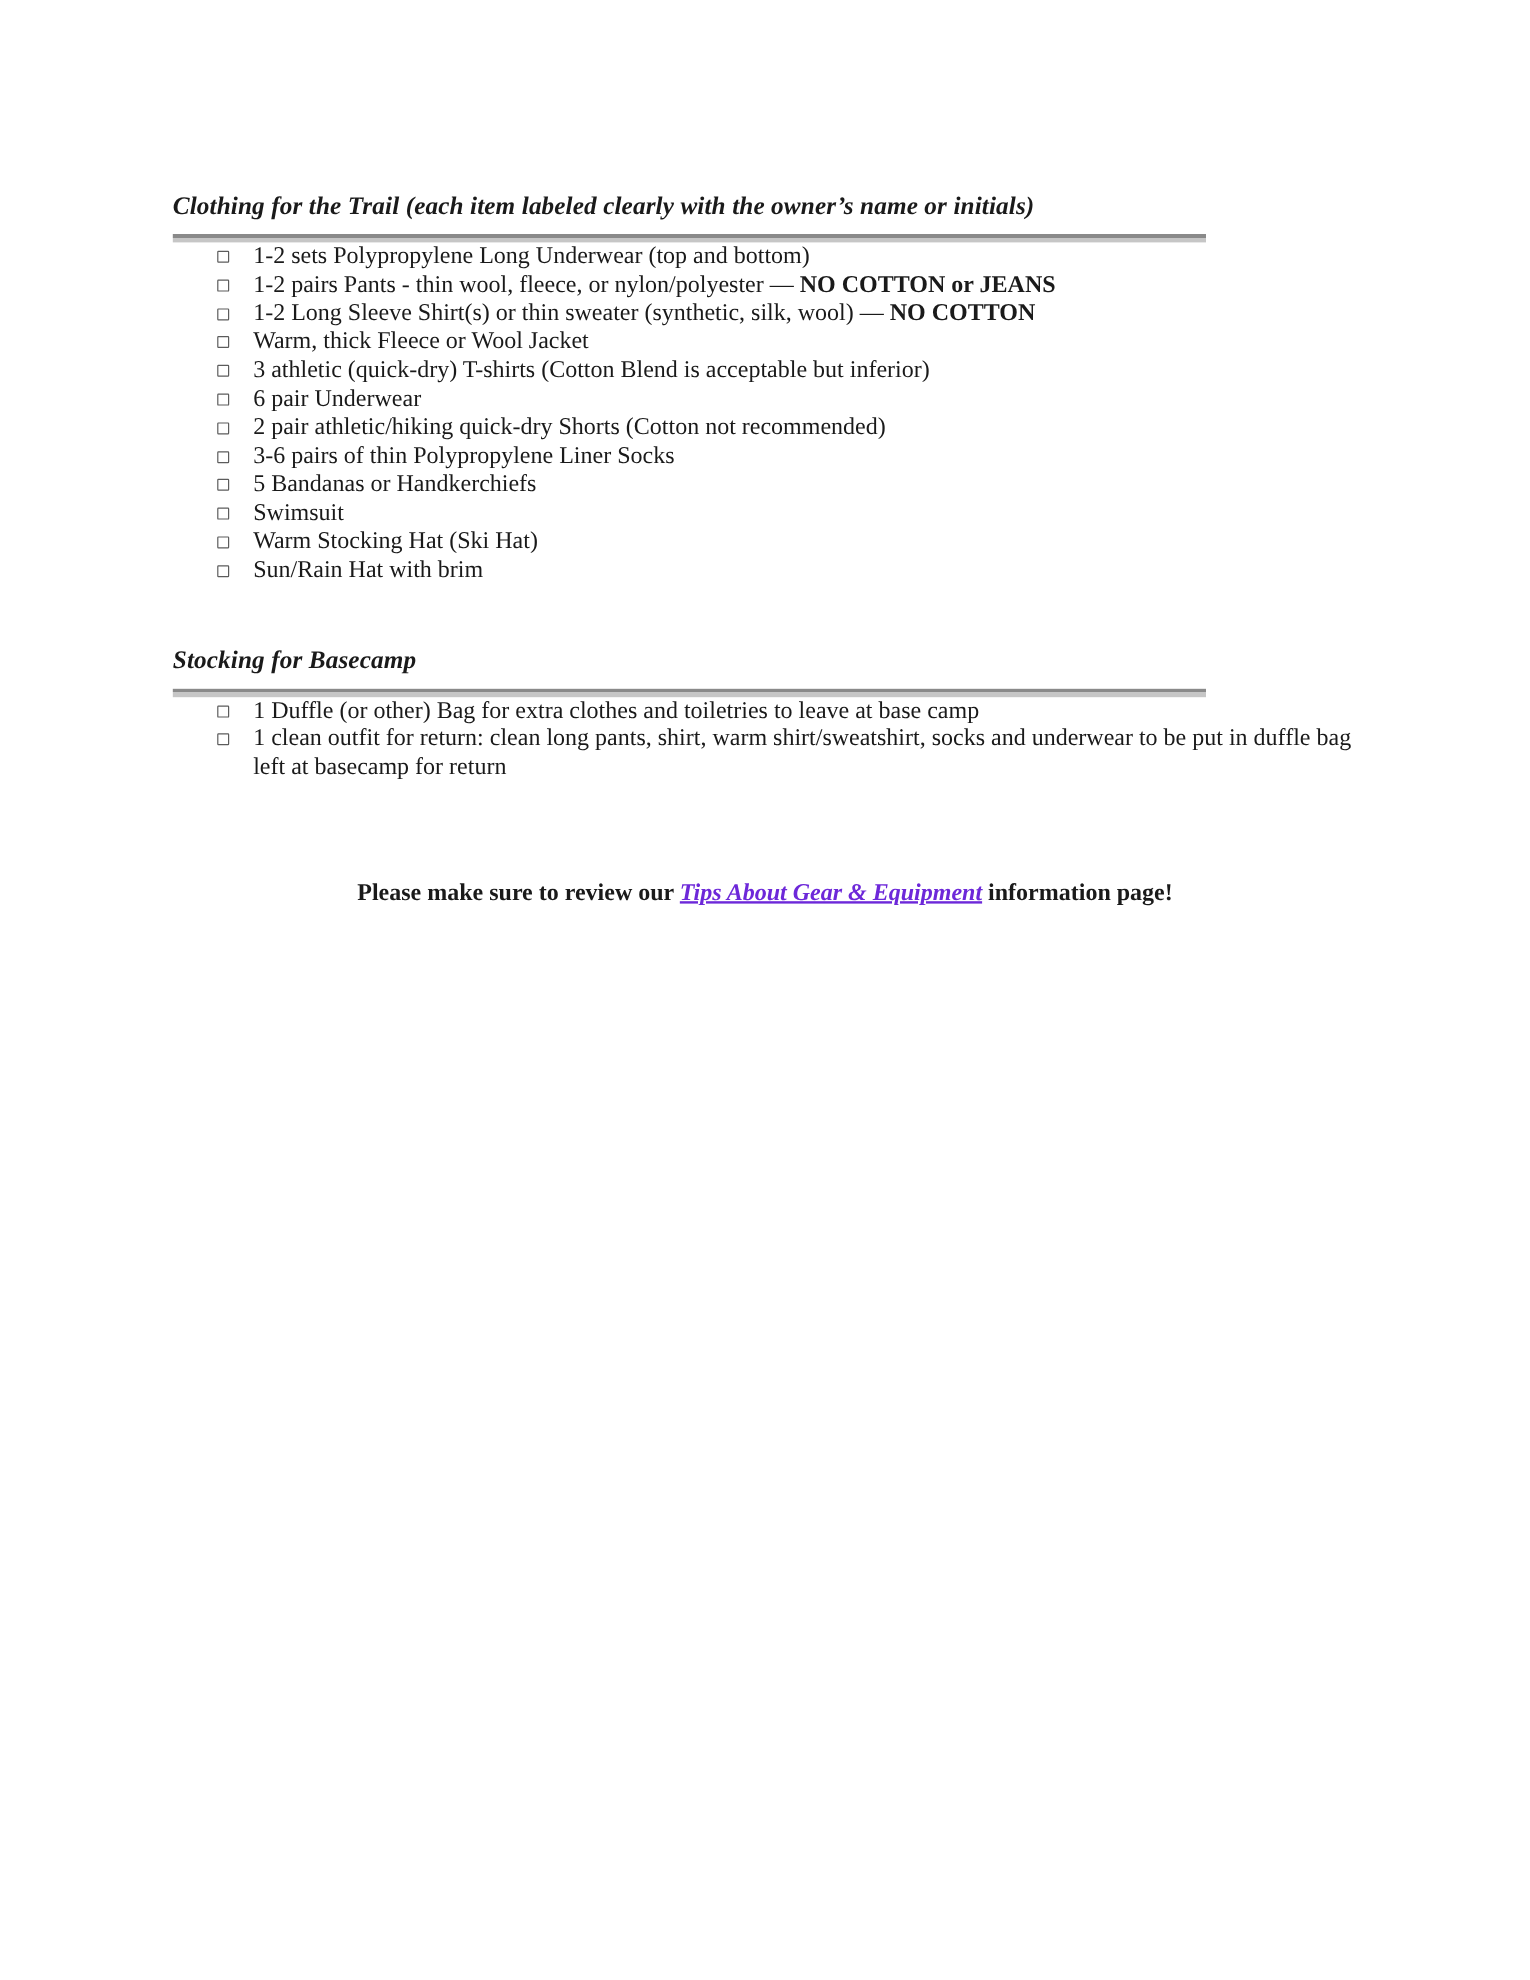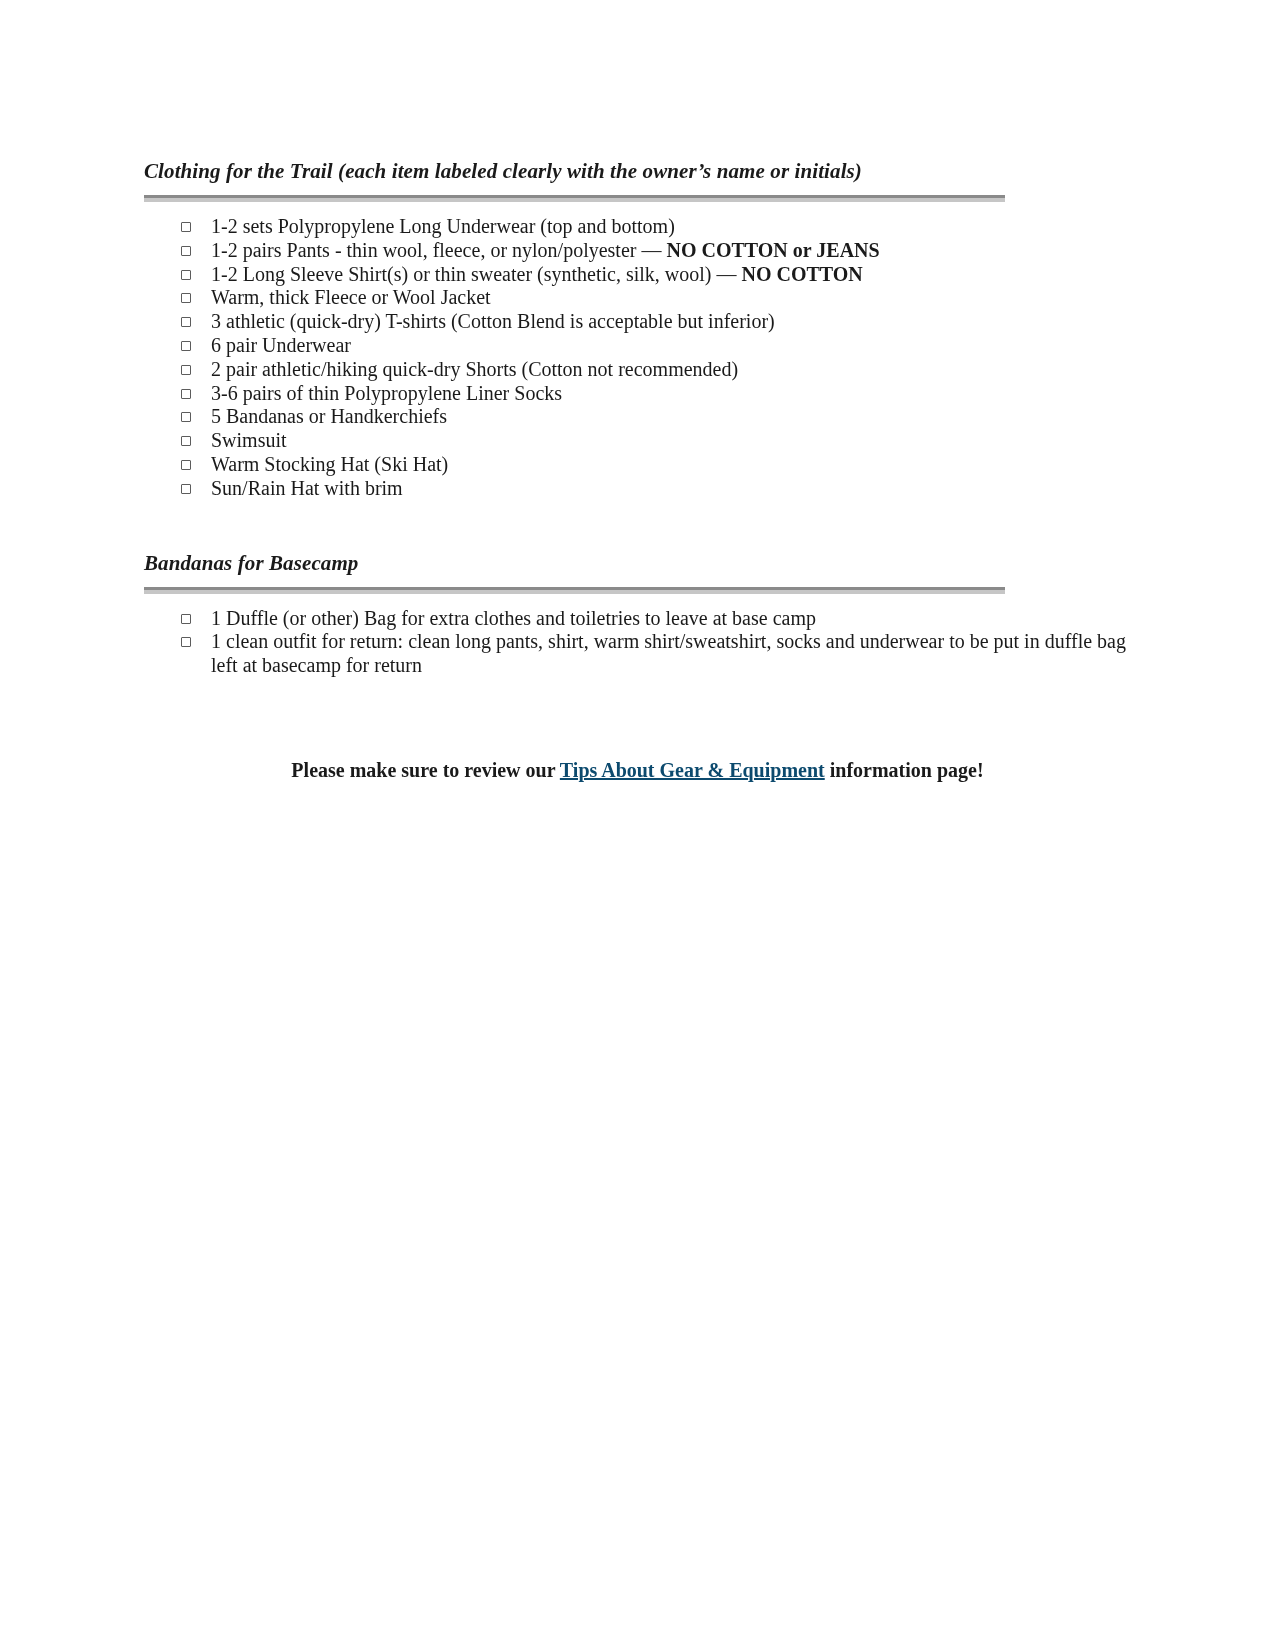--- a/index.html
+++ b/index.html
@@ -20,21 +20,21 @@
     line-height: 26px;
     letter-spacing: 0.1px;
     font-style: italic;
   }
   .divider {
     height: 7px;
     width: 861px;
     margin-top: 11px;
     background: linear-gradient(to bottom, #8a8a8a 0px, #8a8a8a 3px, #c6c6c6 3px, #c6c6c6 7px);
   }
-  .checklist { margin-top: 13px; }
+  .checklist { }
   .check-item {
     display: flex;
     align-items: flex-start;
     font-size: 20px;
     line-height: 23.8px;
   }
   .checkbox {
     flex: 0 0 auto;
     width: 10px;
     height: 10px;
@@ -112,29 +112,29 @@
             <span class="checkbox"></span>
             <span class="item-text"><span>Warm Stocking Hat (Ski Hat)</span></span>
           </div>
           <div class="check-item">
             <span class="checkbox"></span>
             <span class="item-text"><span>Sun/Rain Hat with brim</span></span>
           </div>
         </div>
       </section>
       <section class="sec">
-        <h2 class="sec-heading">Bandanas for Basecamp</h2>
+        <h2 class="sec-heading">Stocking for Basecamp</h2>
         <div class="divider"></div>
         <div class="checklist">
           <div class="check-item">
             <span class="checkbox"></span>
             <span class="item-text"><span>1 Duffle (or other) Bag for extra clothes and toiletries to leave at base camp</span></span>
           </div>
           <div class="check-item">
             <span class="checkbox"></span>
             <span class="item-text"><span>1 clean outfit for return: clean long pants, shirt, warm shirt/sweatshirt, socks and underwear to be put in duffle bag left at basecamp for return</span></span>
           </div>
         </div>
       </section>
     </div>
 
-  <p class="footer"><span>Please make sure to review our </span><a class="link" style="color: #0c4a6e;">Tips About Gear &amp; Equipment</a><span> information page!</span></p>
+  <p class="footer"><span>Please make sure to review our </span><a class="link" style="color: #6d28d9; font-style: italic;">Tips About Gear &amp; Equipment</a><span> information page!</span></p>
 </div>
 
 </body></html>

